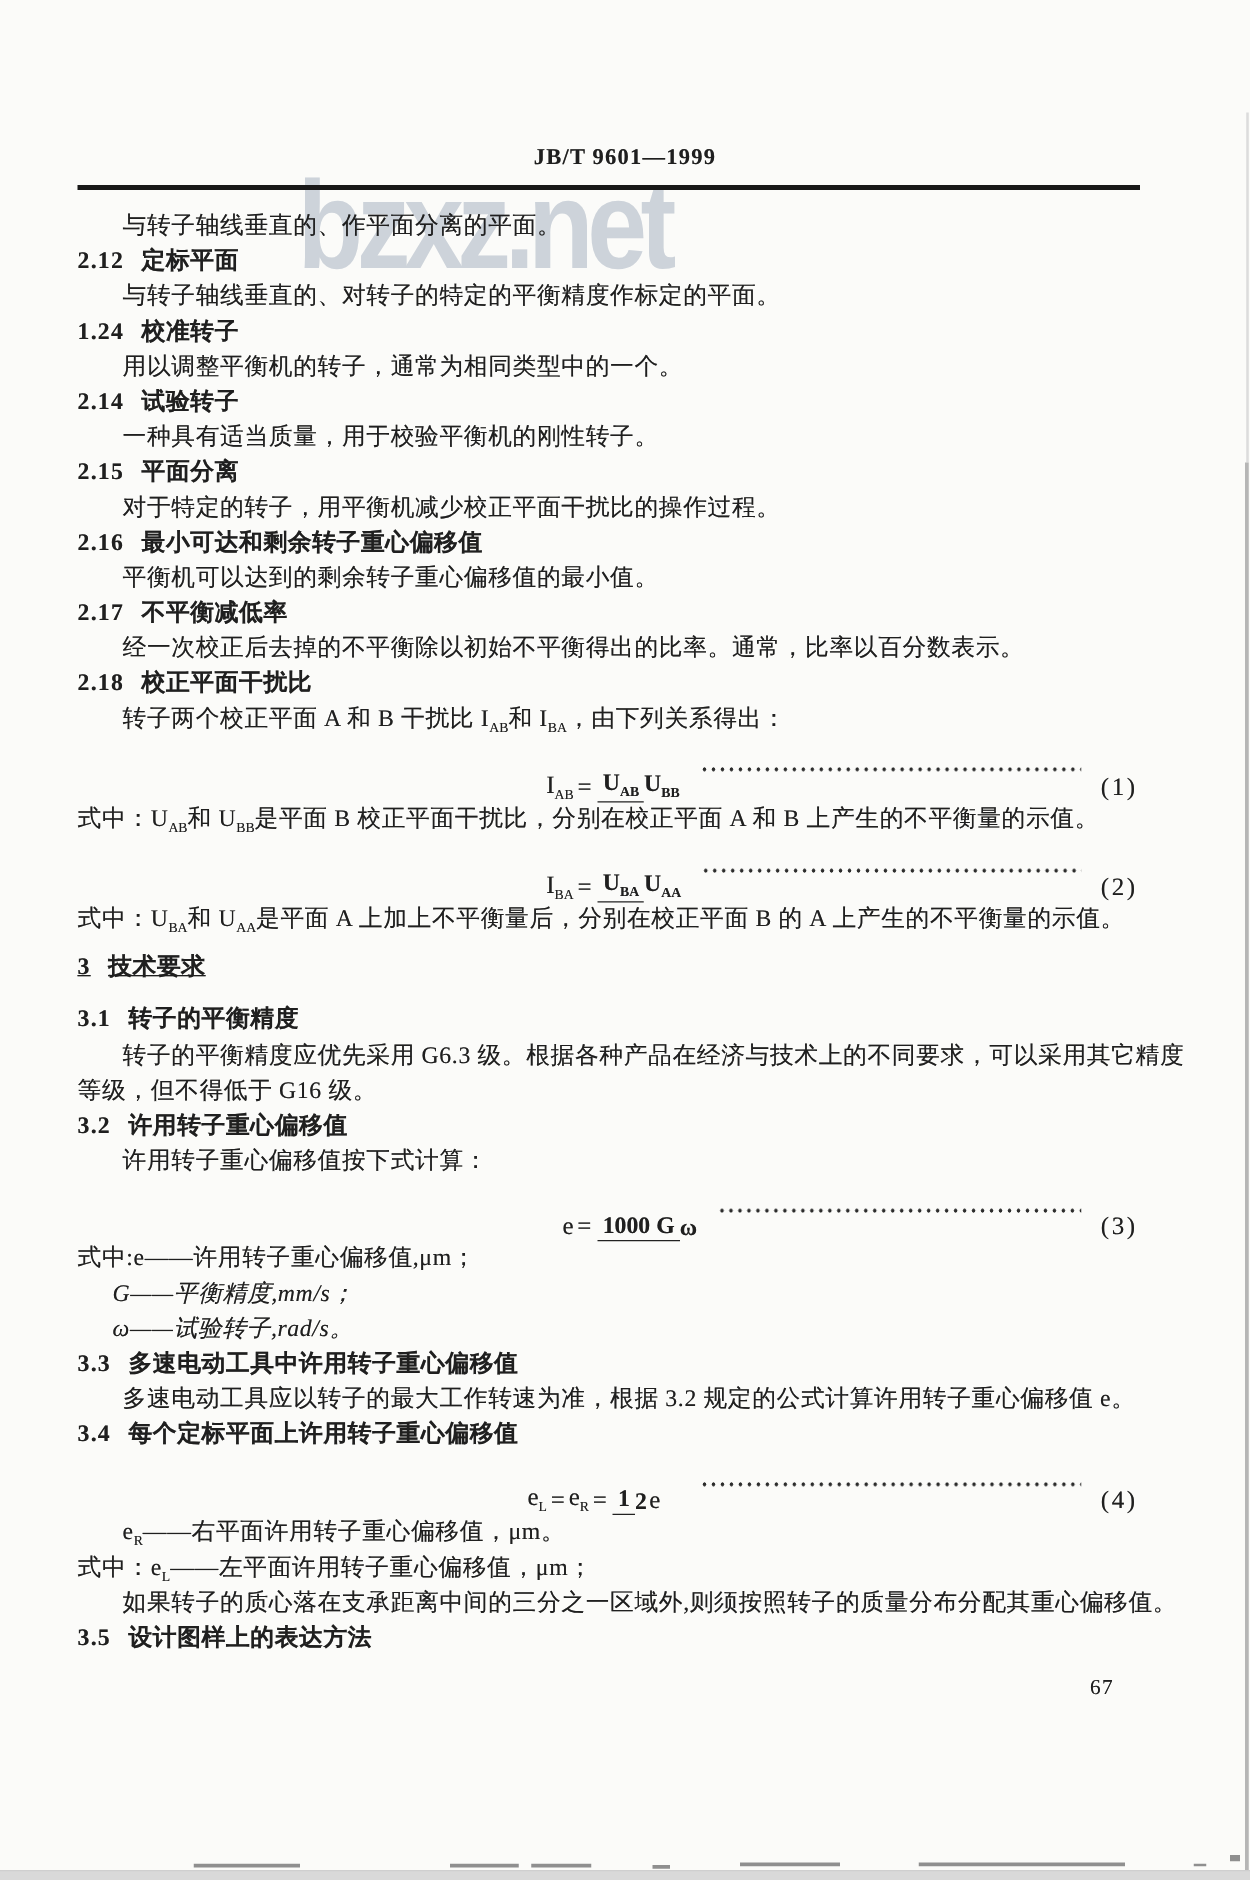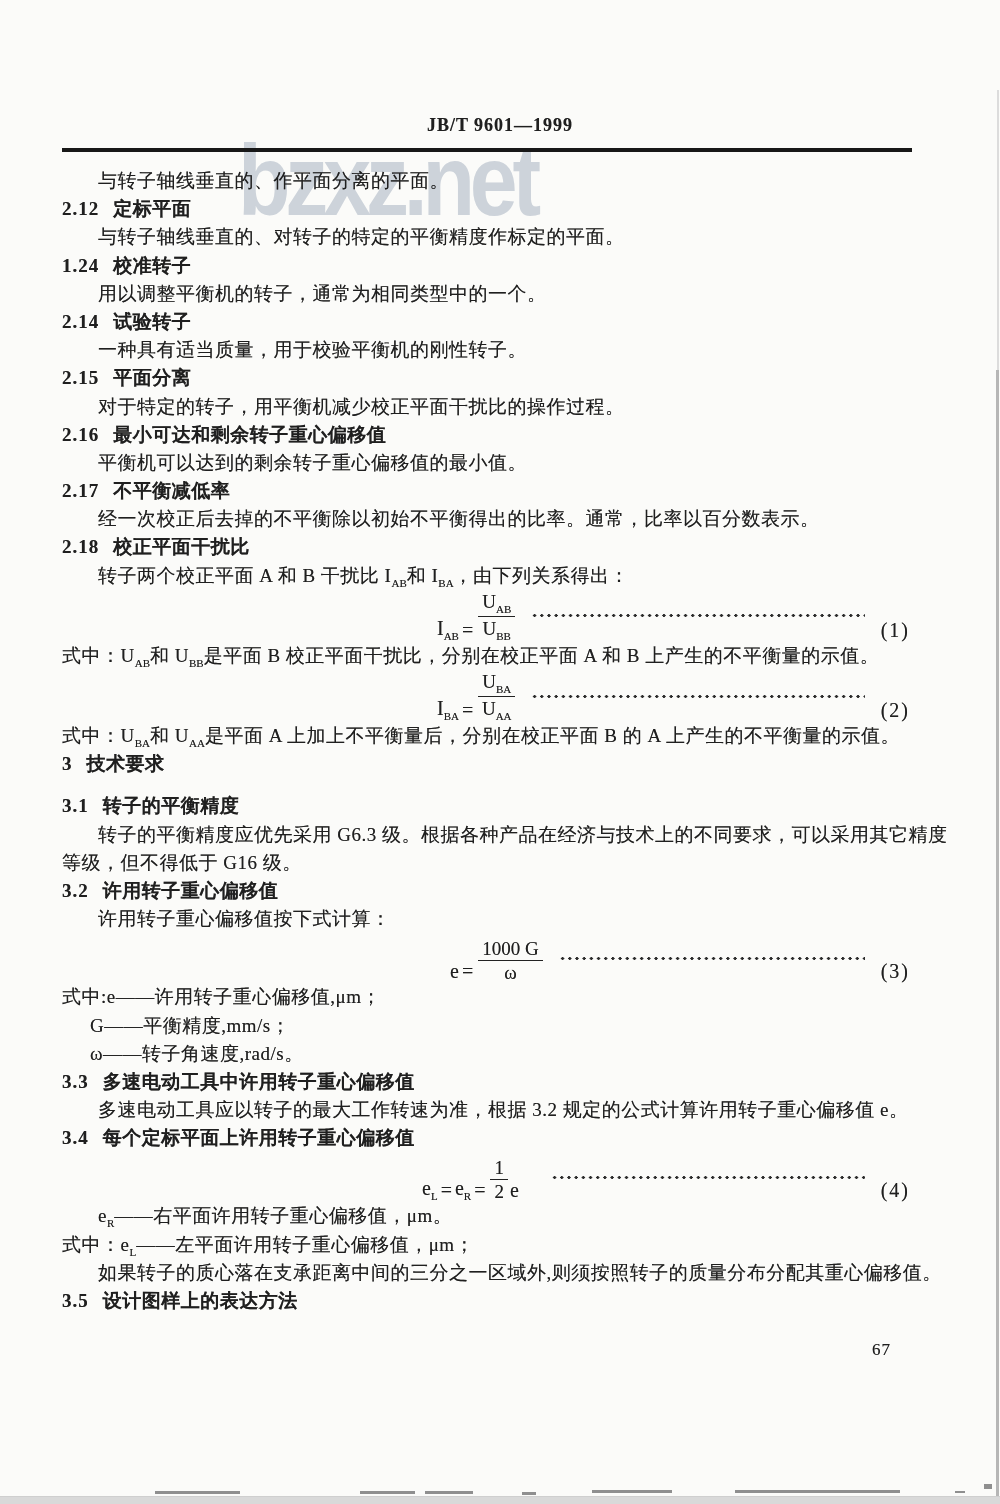--- a/index.html
+++ b/index.html
@@ -41,37 +41,37 @@
     position:relative;z-index:2;
     margin:15px 60px 0 62px;
   }
   .p,.h{
     height:28.2px;line-height:28.2px;
     font-size:19px;letter-spacing:.5px;
     white-space:nowrap;
   }
   .h{font-weight:bold;}
   .h .h-num{margin-right:14px;letter-spacing:1px;}
-  .h.major{margin-bottom:14px;}
+  .h.major{margin-top:10px;margin-bottom:14px;text-decoration:underline;}
   .ind1{padding-left:36px;}
-  .ind2{padding-left:28px;}
+  .ind2{padding-left:28px;font-style:italic;}
   .ind3{padding-left:36px;}
   sub{font-size:11px;letter-spacing:0;}
   
   .formula{
     display:flex;align-items:flex-end;
     padding-right:30px;font-size:20px;white-space:nowrap;
   }
   .f12{height:52px;padding-left:375px;}
   .f3{height:50px;padding-left:388px;}
   .f4{height:50px;padding-left:360px;}
   .op{padding:0 3px;}
   .frac{
-    display:inline-flex;flex-direction:column;align-items:center;
-    margin:0 2px;font-size:19px;line-height:1.12;text-align:center;
+    display:inline-flex;align-items:center;
+    margin:0 2px;font-size:19px;line-height:1.12;text-align:center;font-weight:bold;
   }
   .frac .fnum{border-bottom:1.6px solid #222;padding:0 4px 1px;}
   .frac .fden{padding-top:1px;}
   .dots{
     flex:1;height:5px;align-self:center;margin:0 16px 0 14px;
     background:radial-gradient(circle,#2c2c2c 1.35px,transparent 1.7px) left center / 7.2px 5px repeat-x;
   }
   .f4 .dots{margin-left:32px;}
   .eqno{letter-spacing:2px;}
   
@@ -141,21 +141,21 @@
         <span class="op">=</span>
         <span class="frac">
           <span class="fnum"><span class="sym"><span>1000 G</span></span></span>
           <span class="fden"><span class="sym"><span>ω</span></span></span>
         </span>
         <div class="dots"></div>
         <span class="eqno">(3)</span>
       </div>
       <div class="p ind0"><span>式中:e——许用转子重心偏移值,μm；</span></div>
       <div class="p ind2"><span>G——平衡精度,mm/s；</span></div>
-      <div class="p ind2"><span>ω——转子角速度,rad/s。</span></div>
+      <div class="p ind2"><span>ω——试验转子,rad/s。</span></div>
       <div class="h"><span class="h-num">3.3</span><span class="h-title">多速电动工具中许用转子重心偏移值</span></div>
       <div class="p ind1"><span>多速电动工具应以转子的最大工作转速为准，根据 3.2 规定的公式计算许用转子重心偏移值 e。</span></div>
       <div class="h"><span class="h-num">3.4</span><span class="h-title">每个定标平面上许用转子重心偏移值</span></div>
       <div class="formula f4">
         <span class="sym"><span>e</span><sub>L</sub></span>
         <span class="op">=</span>
         <span class="sym"><span>e</span><sub>R</sub></span>
         <span class="op">=</span>
         <span class="frac">
           <span class="fnum"><span class="sym"><span>1</span></span></span>

